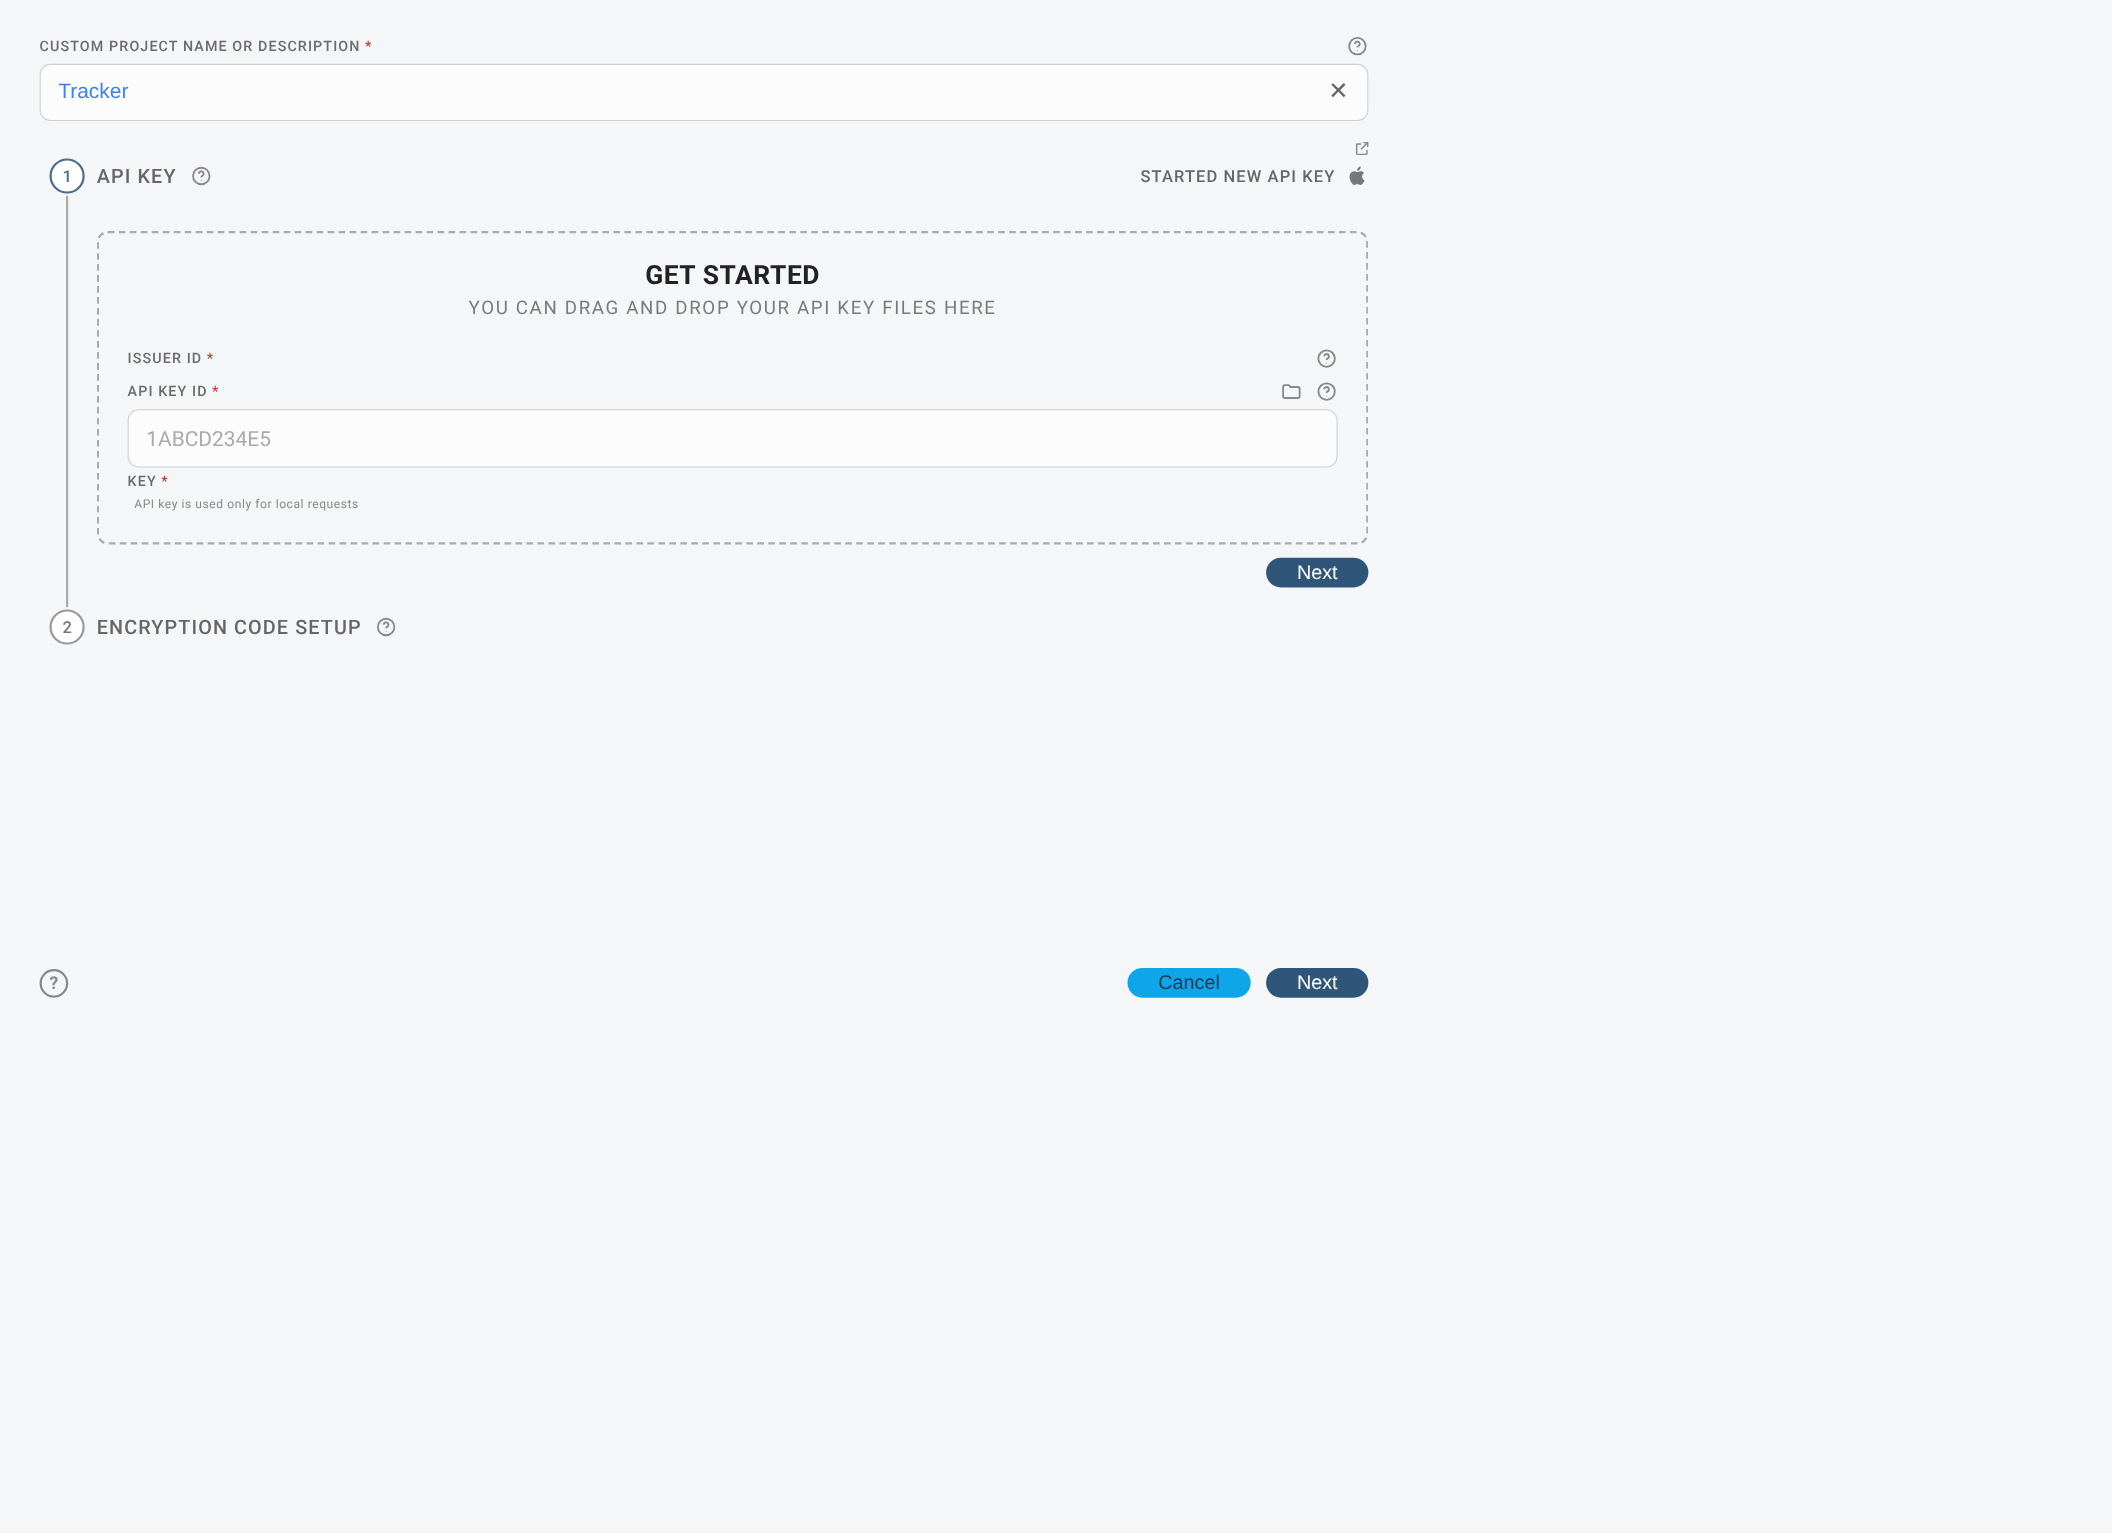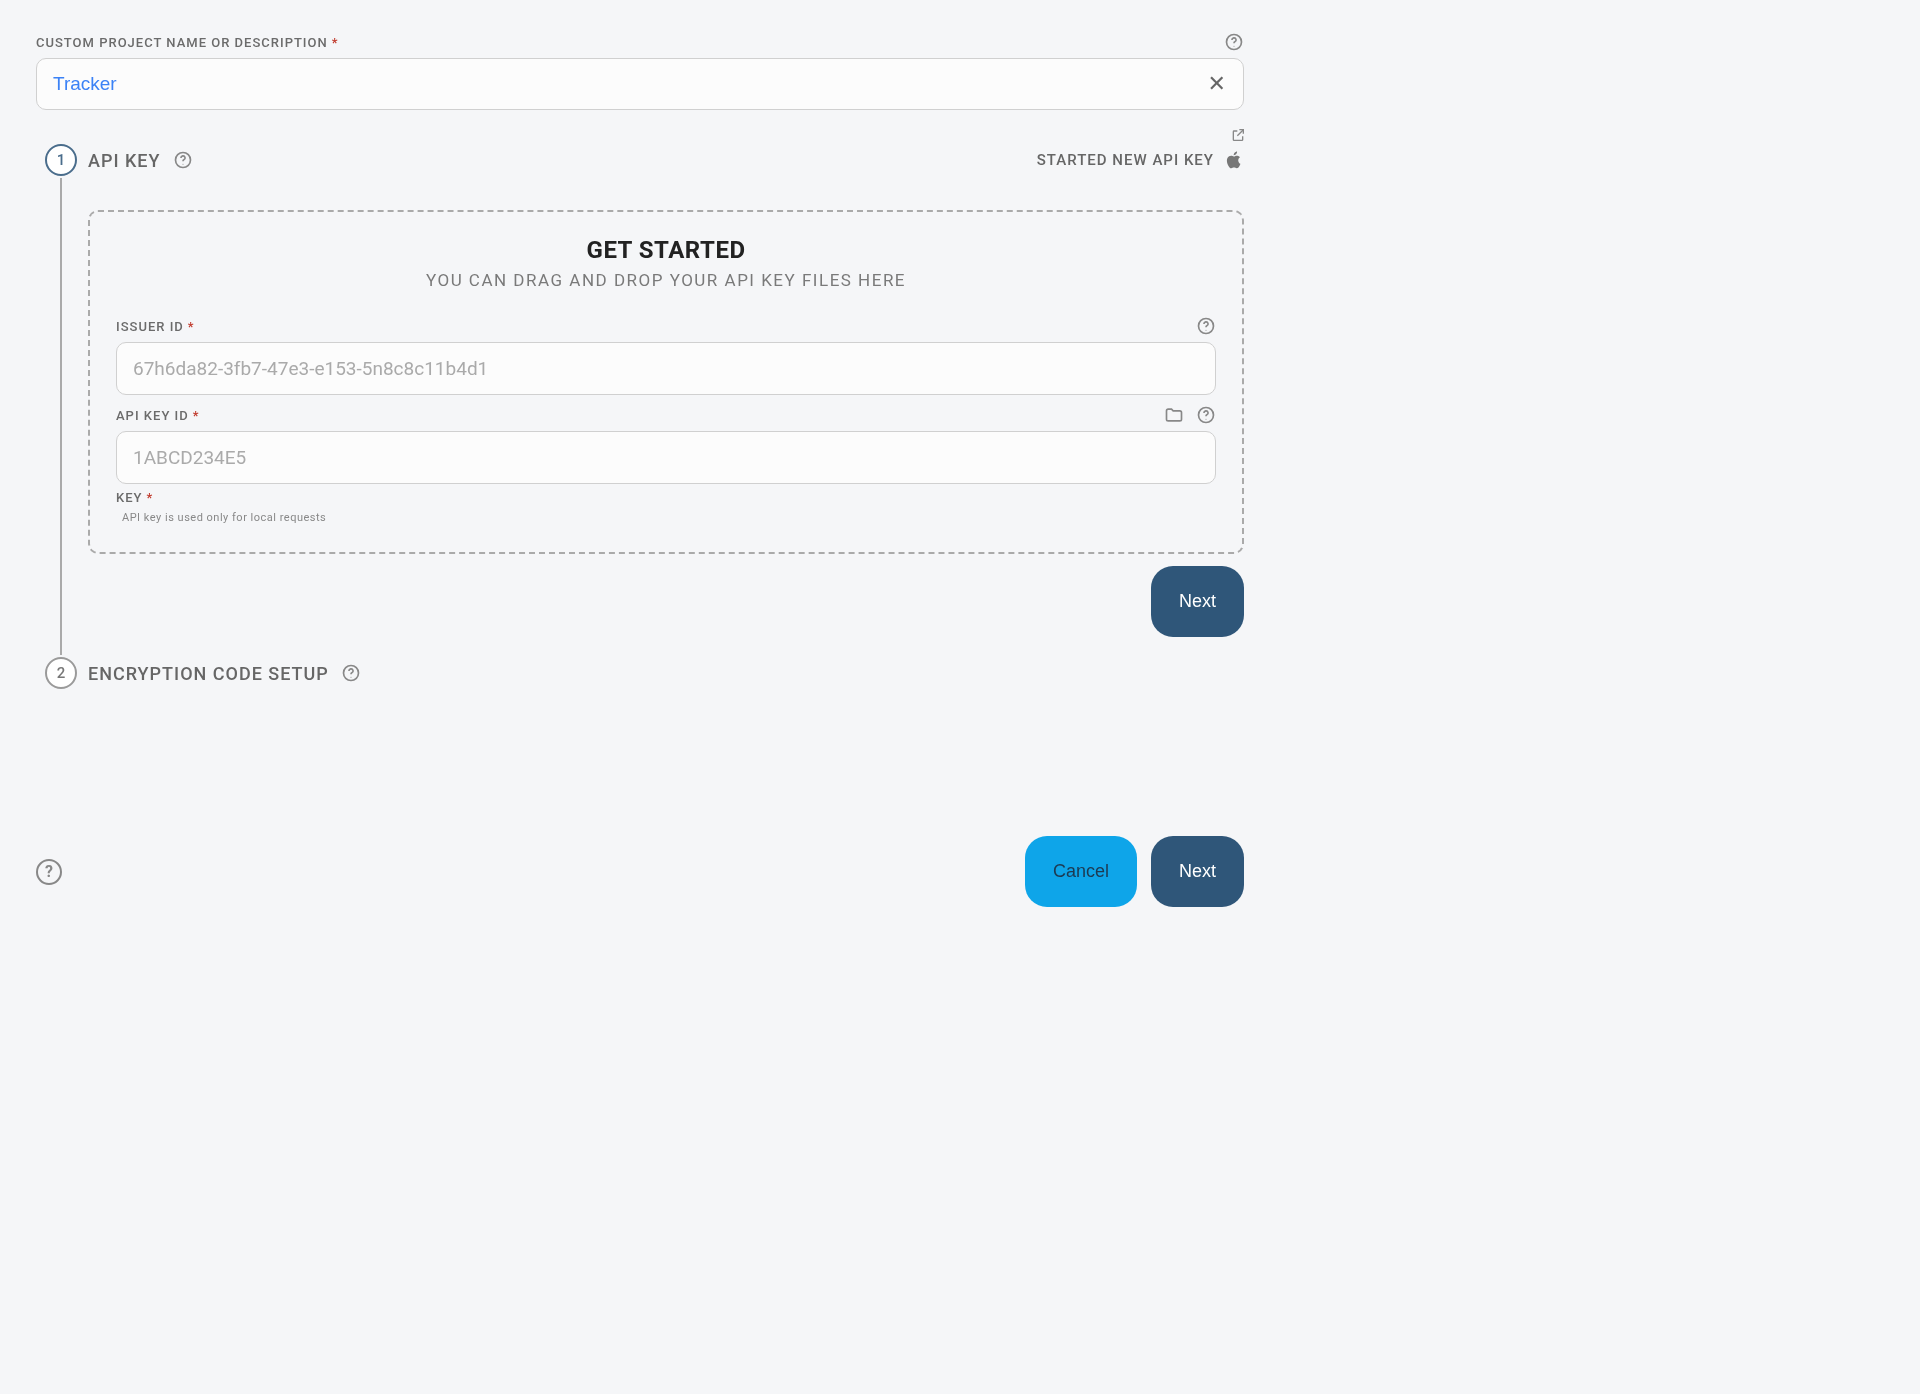--- a/index.html
+++ b/index.html
@@ -115,21 +115,21 @@
   outline: none;
   font-family: inherit;
 }
 .dz-input::placeholder { color: #aaa; }
 textarea.dz-input { resize: none; height: 104px; line-height: 1.55; }
 .dz-hint { font-size: 11px; color: #888; letter-spacing: 0.5px; margin-top: 0; padding-left: 6px; }
 .dz .field-label-row { margin-top: 10px; margin-bottom: 6px; }
 .btn-row-right { display: flex; justify-content: flex-end; margin-top: 12px; }
 .btn {
   border: none; border-radius: 22px; font-size: 18px; font-weight: 500;
-  padding: 25px 28px; cursor: pointer;
+  padding: 3px 28px; cursor: pointer;
 }
 .btn-primary { background: #2f5679; color: #fff; }
 .btn-secondary { background: #0ea5e9; color: #1d3a52; }
 .footer {
   position: absolute; left: 36px; right: 36px; bottom: 22px;
   display: flex; justify-content: space-between; align-items: center;
 }
 .footer-actions { display: flex; gap: 14px; }
 .help-circle {
   width: 26px; height: 26px; border: 2.2px solid #888; border-radius: 50%;
@@ -208,21 +208,20 @@
               <div class="label-actions">
                 <span class="icon-btn">
                   <svg viewBox="0 0 24 24" stroke-width="2">
                       <circle cx="12" cy="12" r="9"></circle>
                       <path d="M9.5 9.5a2.5 2.5 0 1 1 3.5 2.3c-.9.4-1 1-1 1.7"></path>
                       <circle cx="12" cy="17" r="0.6" fill="currentColor" stroke="none"></circle>
                     </svg>
                 </span>
               </div>
             </div>
-            <input class="dz-input" type="text" placeholder="67h6da82-3fb7-47e3-e153-5n8c8c11b4d1" style="">
           </div>
 
           <div class="dz-field">
             <div class="field-label-row">
               <div class="field-label field-label-inline">
                 <span>API KEY ID</span>
                   <span class="required">*</span>
               </div>
               <div class="label-actions">
                 <span class="icon-btn">

